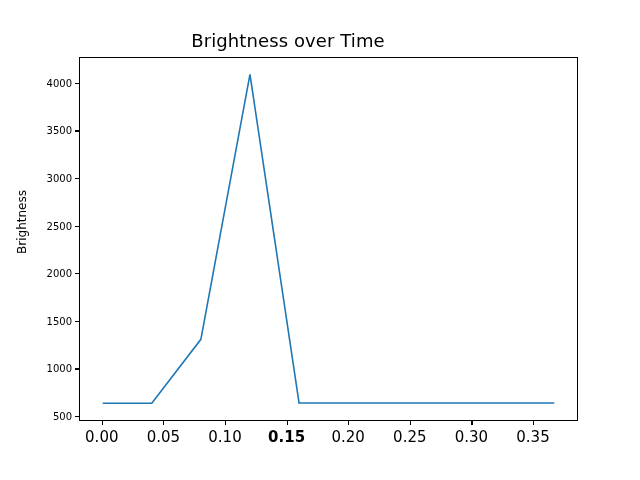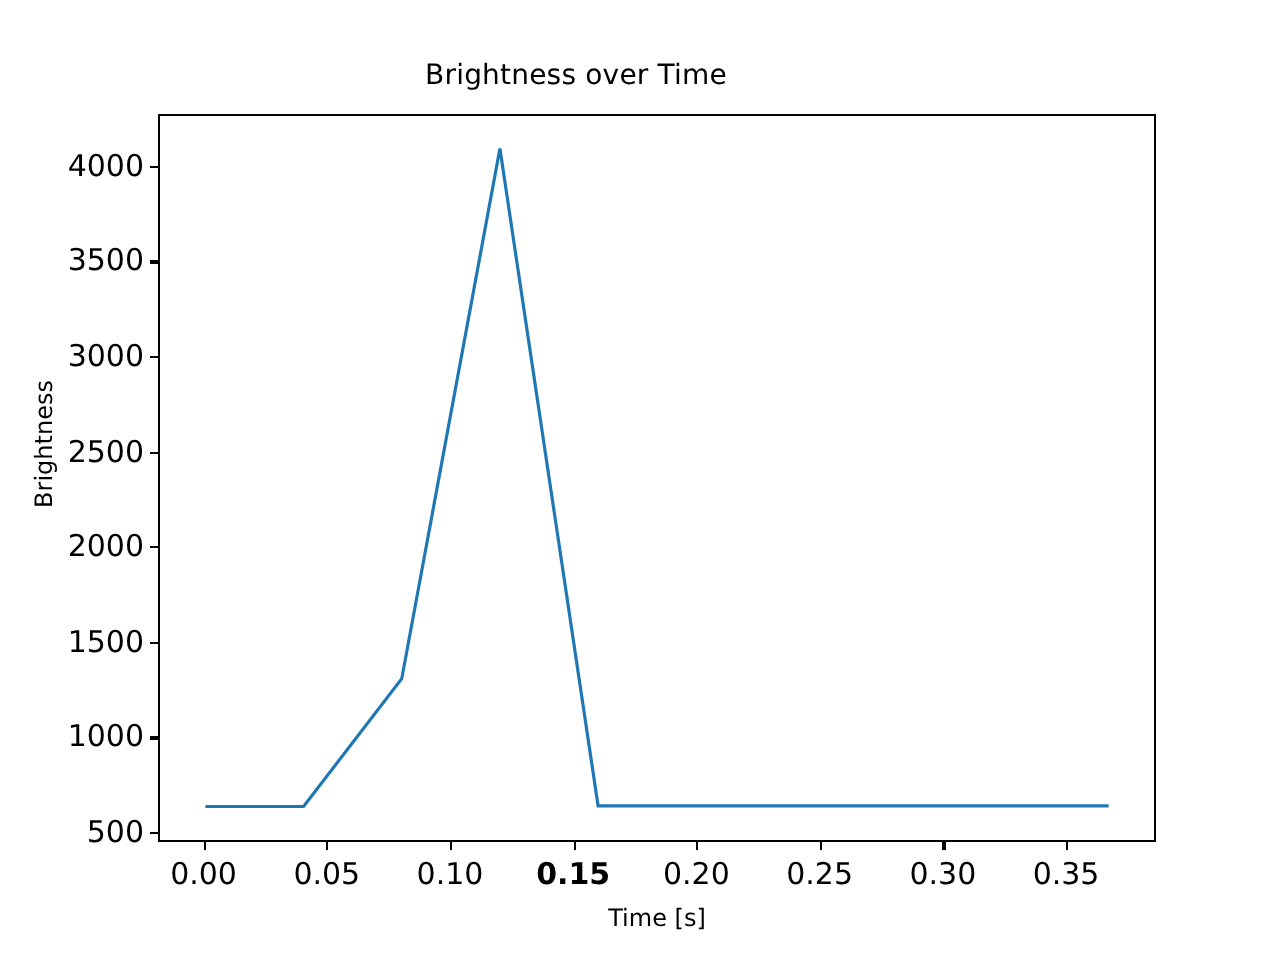--- a/index.html
+++ b/index.html
@@ -18,21 +18,21 @@
     width: 640px;
     height: 480px;
     background: #ffffff;
   }
   #chart-title {
     position: absolute;
     left: 0;
     top: 30px;
     width: 576px;
     text-align: center;
-    font-size: 14px;
+    font-size: 18px;
     color: #000000;
     letter-spacing: 0.1px;
   }
   
   #axes {
     position: absolute;
     left: 79px;
     top: 57px;
     width: 499px;
     height: 364px;
@@ -45,21 +45,21 @@
     left: 0;
     top: 0;
     width: 100%;
     height: 100%;
     display: block;
   }
   .ytick-label {
     position: absolute;
     right: 0;
     transform: translateY(-50%);
-    font-size: 15px;
+    font-size: 10px;
     color: #000000;
     text-align: right;
     white-space: nowrap;
   }
   #ytick-labels {
     position: absolute;
     left: 0px;
     top: 0px;
     width: 72px;
     height: 480px;
@@ -163,15 +163,14 @@
   <div id="axes">
     <svg id="plot-svg" viewBox="0 0 499 364" preserveAspectRatio="none">
       <polyline id="data-line" fill="none" stroke="#1f77b4" stroke-width="1.6" stroke-linejoin="miter" stroke-linecap="butt" points="22.79,347.15 72.08,347.15 121.36,282.90 170.65,16.37 219.93,346.87 269.21,346.87 318.50,346.87 367.78,346.87 417.07,346.87 476.21,346.87"></polyline>
     </svg>
   </div>
 
   <div id="ylabel-wrap">
     <div id="ylabel">Brightness</div>
   </div>
 
-  <div id="xlabel">Time [s]</div>
 
 </div>
 
 </body></html>

